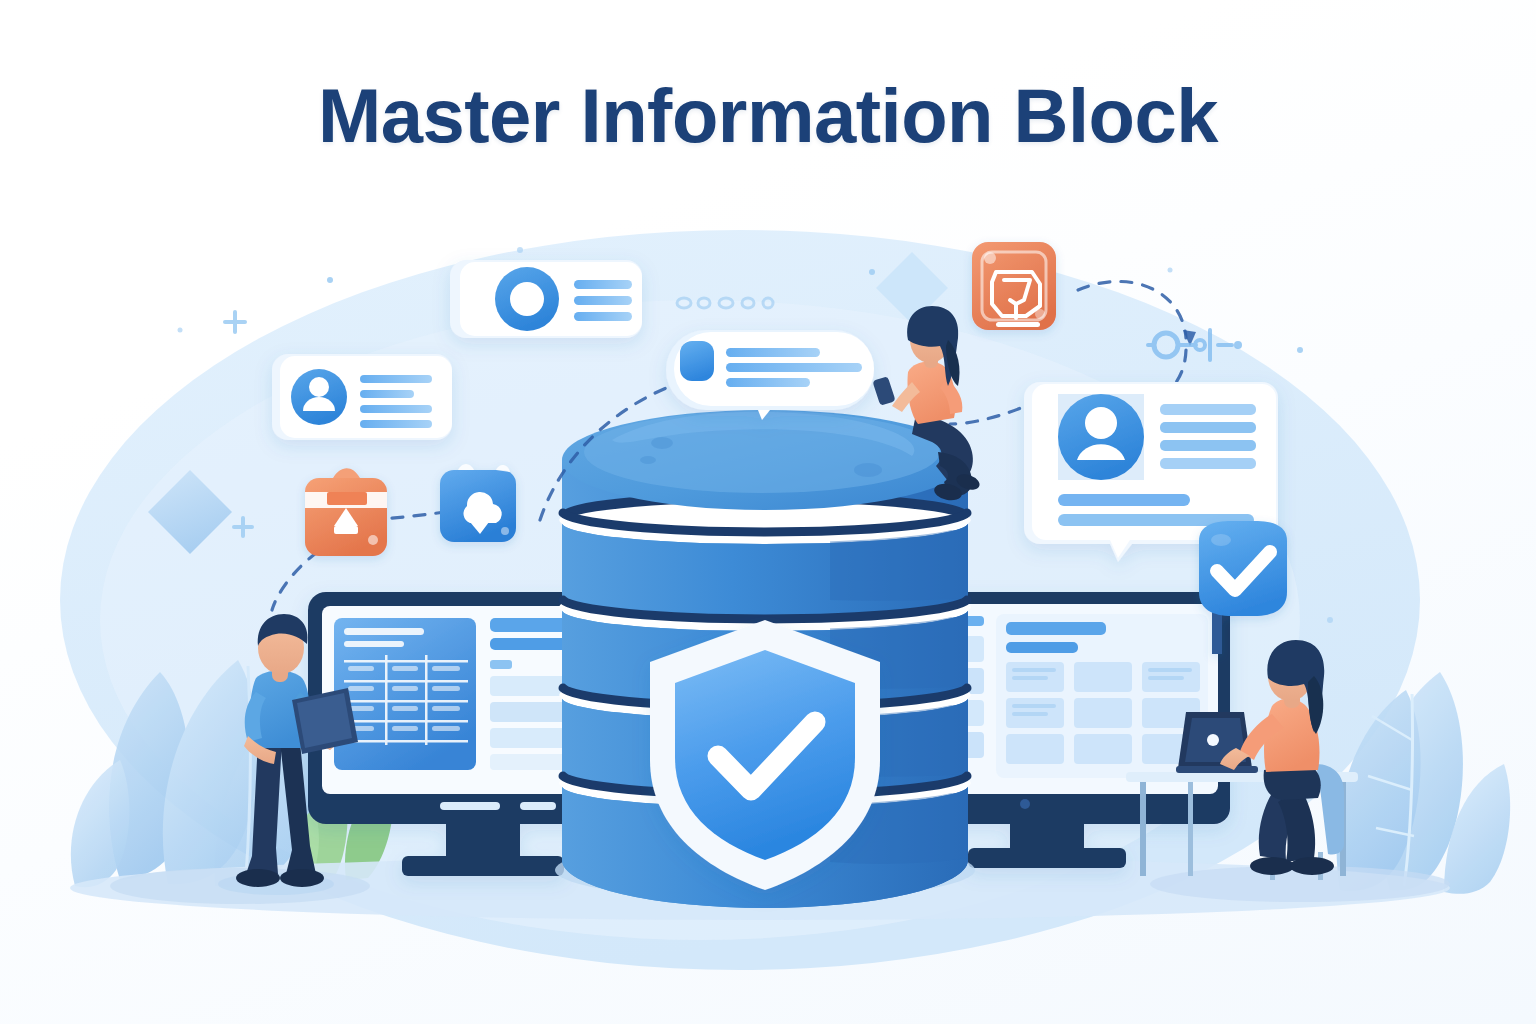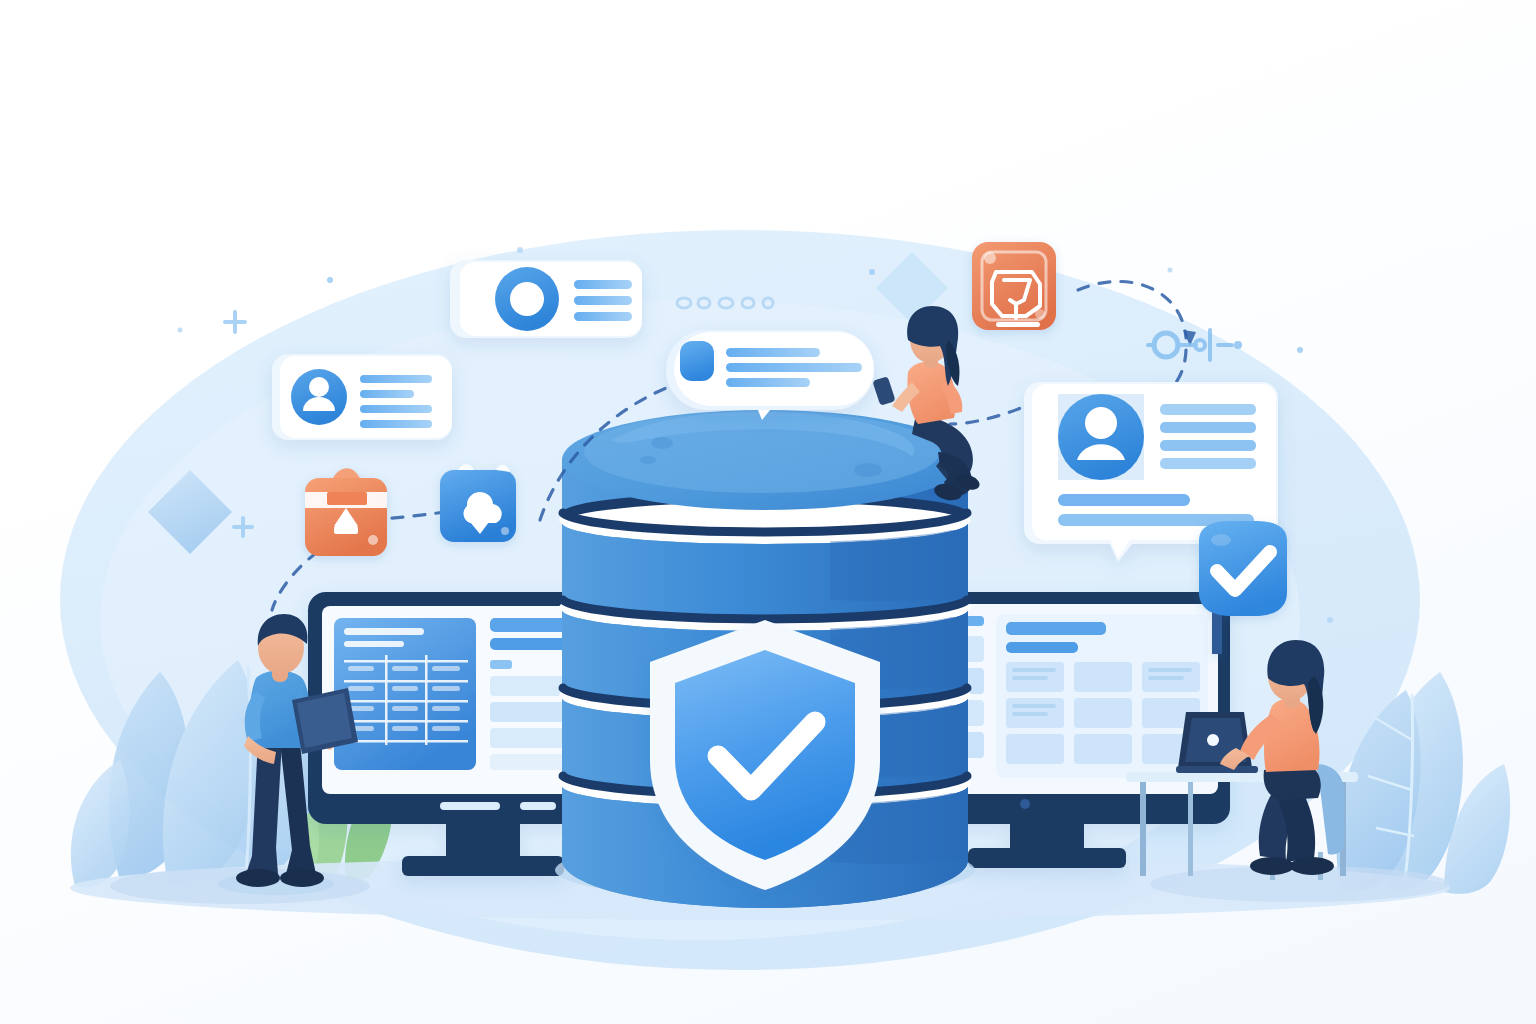--- a/index.html
+++ b/index.html
@@ -541,14 +541,15 @@
     </g>
 
     <g fill="#a9d2f4" opacity="0.7">
       <circle cx="520" cy="250" r="3"></circle>
       <circle cx="1330" cy="620" r="3"></circle>
       <circle cx="180" cy="330" r="2.5"></circle>
       <circle cx="1170" cy="270" r="2.5"></circle>
     </g>
   </svg>
 
+  <div id="title">Master Information Block</div>
 
 </div>
 
 </body></html>

